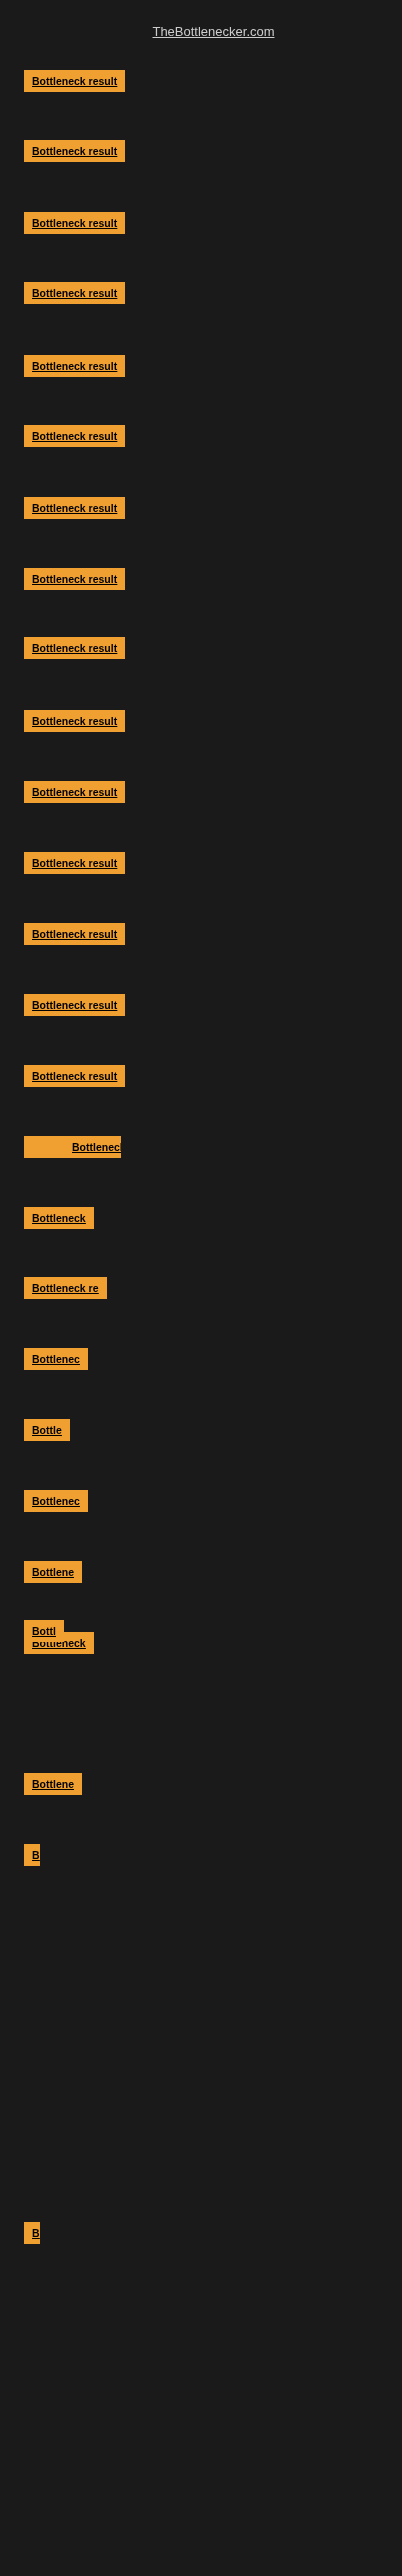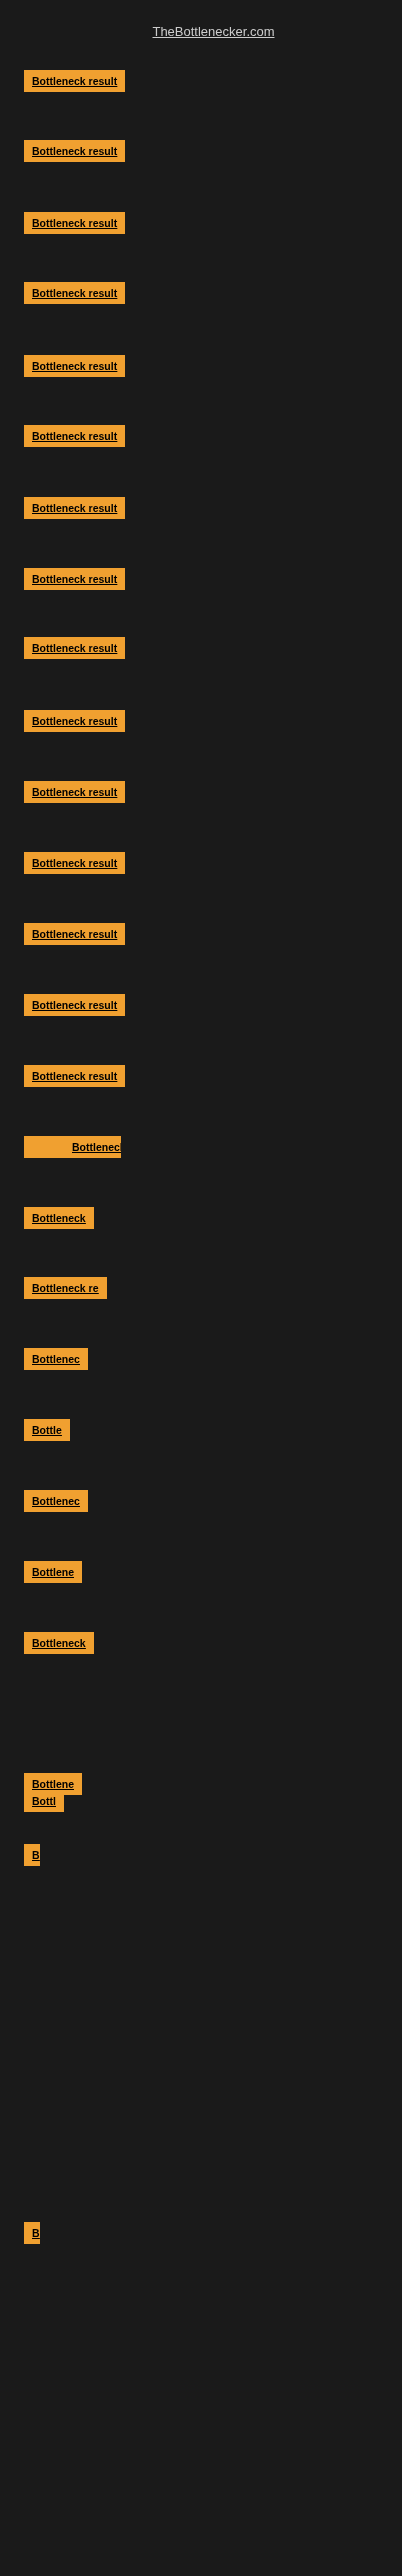--- a/index.html
+++ b/index.html
@@ -106,21 +106,21 @@
   </div>
 <div class="bottleneck-item" style="top: 1466px;">
     <span class="bottleneck-badge" style="max-width: 64px;">Bottlenec</span>
   </div>
 <div class="bottleneck-item" style="top: 1537px;">
     <span class="bottleneck-badge" style="max-width: 58px;">Bottlene</span>
   </div>
 <div class="bottleneck-item" style="top: 1608px;">
     <span class="bottleneck-badge" style="max-width: 72px;">Bottleneck</span>
   </div>
-<div class="bottleneck-item" style="top: 1766px;">
+<div class="bottleneck-item" style="top: 1596px;">
     <span class="bottleneck-badge" style="max-width: 40px;">Bottl</span>
   </div>
 <div class="bottleneck-item" style="top: 1749px;">
     <span class="bottleneck-badge" style="max-width: 58px;">Bottlene</span>
   </div>
 <div class="bottleneck-item" style="top: 1820px;">
     <span class="bottleneck-badge" style="max-width: 14.5px;">B</span>
   </div>
 <div class="bottleneck-item" style="top: 2198px;">
     <span class="bottleneck-badge" style="max-width: 14.5px;">B</span>

